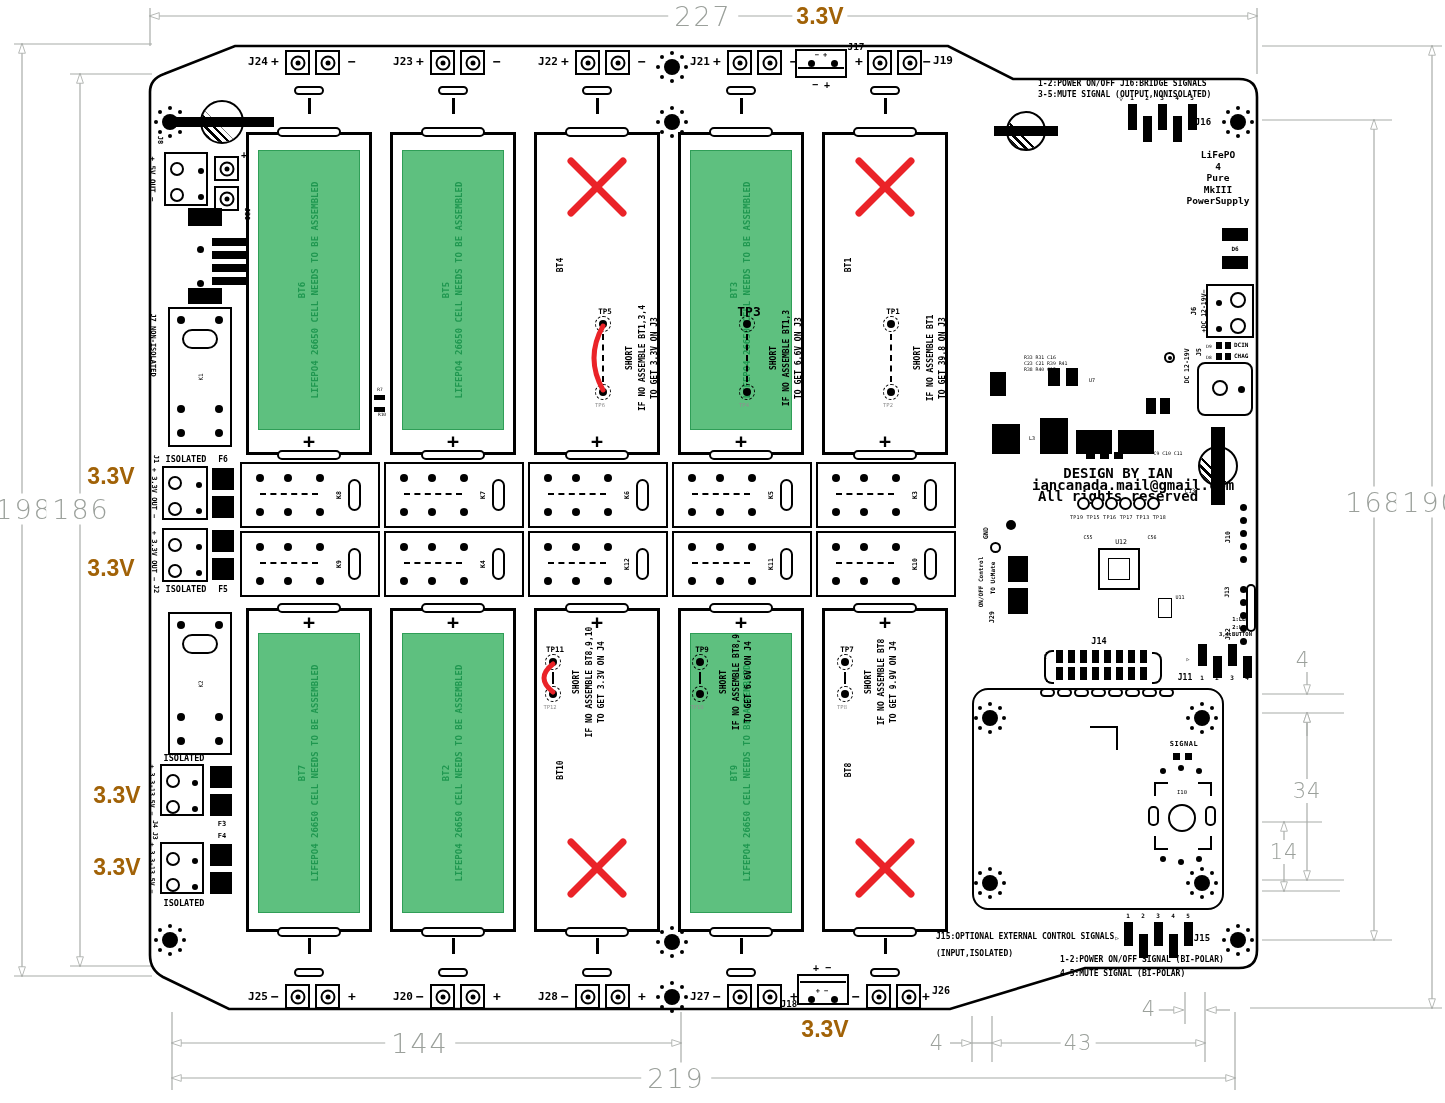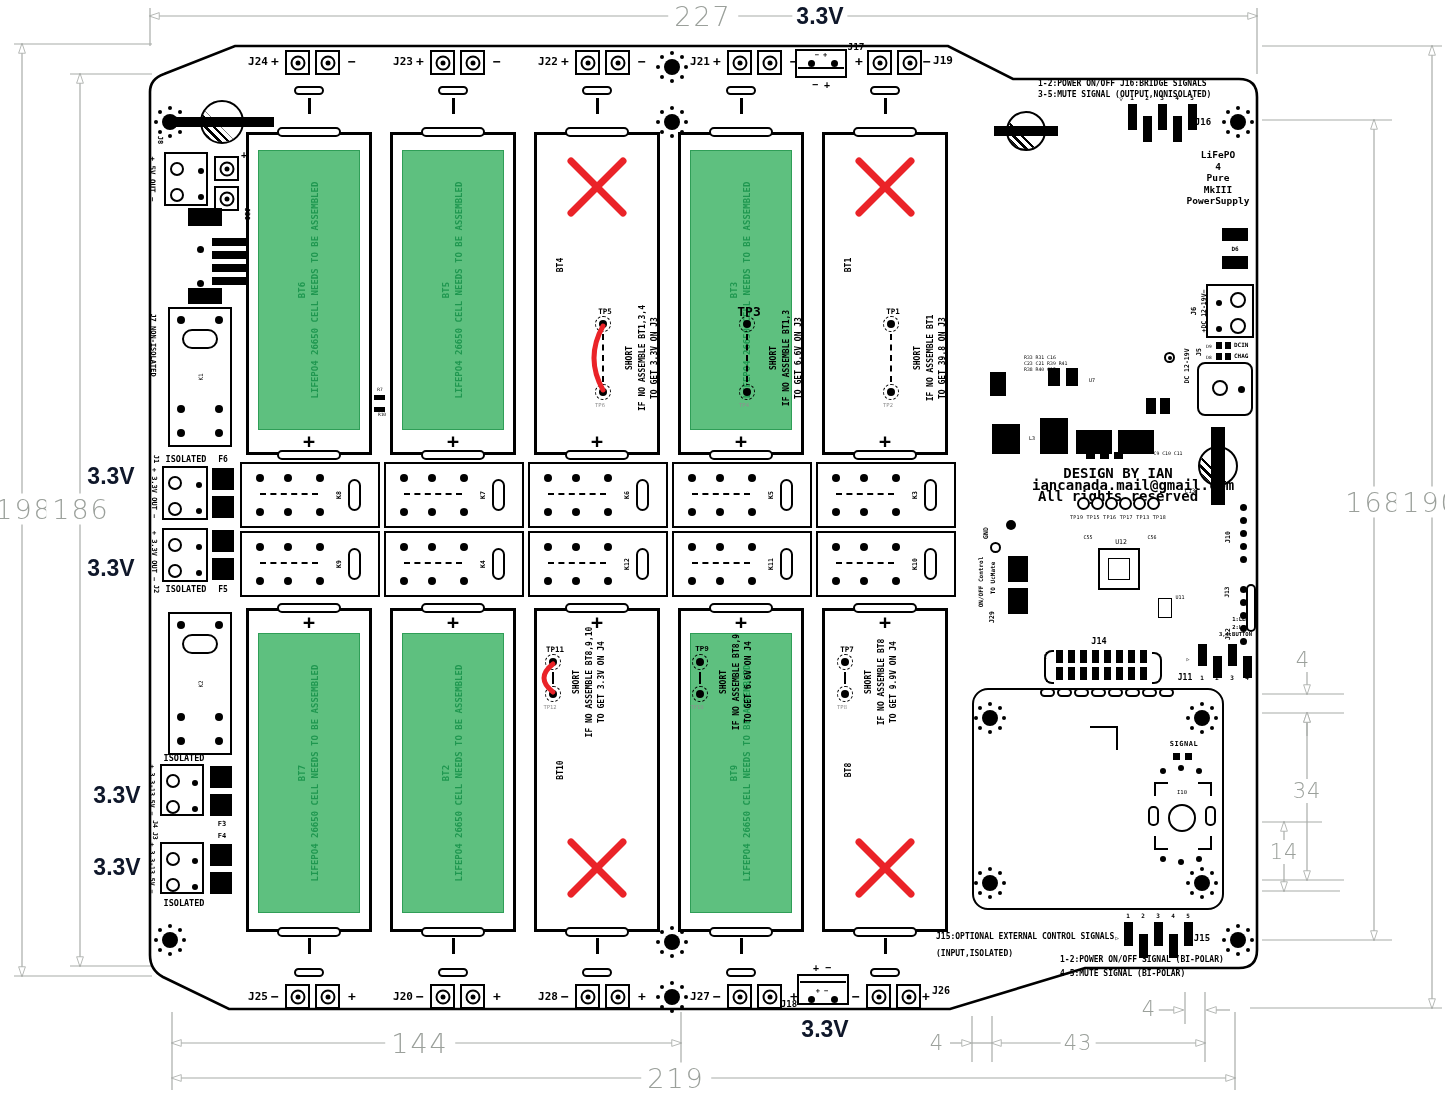--- a/index.html
+++ b/index.html
@@ -25,21 +25,21 @@
   .mhole::after{content:"";position:absolute;left:6px;top:6px;width:4px;height:4px;border-radius:50%;background:#000;
     box-shadow:14px 0 #000,10px 10px #000,0 14px #000,-10px 10px #000,-14px 0 #000,-10px -10px #000,0 -14px #000,10px -10px #000}
   .hcap{position:absolute;border:2.5px solid #000;border-radius:50%;background:#fff;overflow:hidden;box-sizing:border-box}
   .hcap::before{content:"";position:absolute;inset:0;background:repeating-linear-gradient(45deg,#000 0 2.5px,transparent 2.5px 6px);
     clip-path:polygon(0 15%,85% 100%,0 100%)}
   .gcell{position:absolute;background:#5ec07f;border:1.5px solid #2f9e57;box-sizing:border-box}
   .tpring{position:absolute;width:16px;height:16px;border:1.5px dashed #000;border-radius:50%;box-sizing:border-box}
   .dimnum{position:absolute;font-family:"DejaVu Sans","Liberation Sans",sans-serif;font-weight:300;color:#9ba09b;
           font-size:27px;letter-spacing:2px;background:#fff;padding:0 6px;transform:translate(-50%,-50%);white-space:nowrap}
   .dim-sm{font-size:21px;letter-spacing:1px;padding:0 3px}
-  .rednum{position:absolute;font-family:"Liberation Sans","DejaVu Sans",sans-serif;font-weight:bold;color:#0f172a;
+  .rednum{position:absolute;font-family:"Liberation Sans","DejaVu Sans",sans-serif;font-weight:bold;color:#a16207;
           font-size:23px;background:#fff;padding:0 4px;transform:translate(-50%,-50%);white-space:nowrap}
 </style>
 </head>
 <body>
 
 <div class="stage">
 
   <svg class="layer">
     <defs>
       <marker id="arw" viewBox="0 0 12 10" refX="11" refY="5" markerWidth="13" markerHeight="7" orient="auto-start-reverse">
@@ -265,21 +265,21 @@
       <div class="ctr silk" style="left: 555px; top: 649px; font-size: 7.5px;">TP11</div>
       <div class="ctr" style="left: 550px; top: 707px; font-size: 5.5px; color: rgb(144, 144, 144);">TP12</div>
       <div class="v270 pre silk" style="left: 590px; top: 682px; font-size: 8px; line-height: 12.5px; text-align: center;">SHORT
 IF NO ASSEMBLE BT8,9,10
 TO GET 3.3V ON J4</div>
       <div class="tpring" style="left: 692px; top: 654px; width: 16px; height: 16px;"></div>
       <div class="dot" style="left: 696px; top: 658px; width: 8px; height: 8px;"></div>
       <div class="tpring" style="left: 692px; top: 686px; width: 16px; height: 16px;"></div>
       <div class="dot" style="left: 696px; top: 690px; width: 8px; height: 8px;"></div>
       <div style="position: absolute; left: 699px; top: 672px; height: 12px; border-left: 2px dashed rgb(0, 0, 0);"></div>
-      <div class="ctr silk" style="left: 702px; top: 649px; font-size: 7.5px; font-family: Liberation Mono, monospace;">TP9</div>
+      <div class="ctr silk" style="left: 702px; top: 649px; font-size: 7.5px;">TP9</div>
       <div class="ctr" style="left: 697px; top: 707px; font-size: 5.5px; color: rgb(144, 144, 144);">TP10</div>
       <div class="v270 pre silk" style="left: 737px; top: 682px; font-size: 8px; line-height: 12.5px; text-align: center;">SHORT
 IF NO ASSEMBLE BT8,9
 TO GET 6.6V ON J4</div>
       <div class="tpring" style="left: 837px; top: 654px; width: 16px; height: 16px;"></div>
       <div class="dot" style="left: 841px; top: 658px; width: 8px; height: 8px;"></div>
       <div class="tpring" style="left: 837px; top: 686px; width: 16px; height: 16px;"></div>
       <div class="dot" style="left: 841px; top: 690px; width: 8px; height: 8px;"></div>
       <div style="position: absolute; left: 844px; top: 672px; height: 12px; border-left: 2px dashed rgb(0, 0, 0);"></div>
       <div class="ctr silk" style="left: 847px; top: 649px; font-size: 7.5px;">TP7</div>

